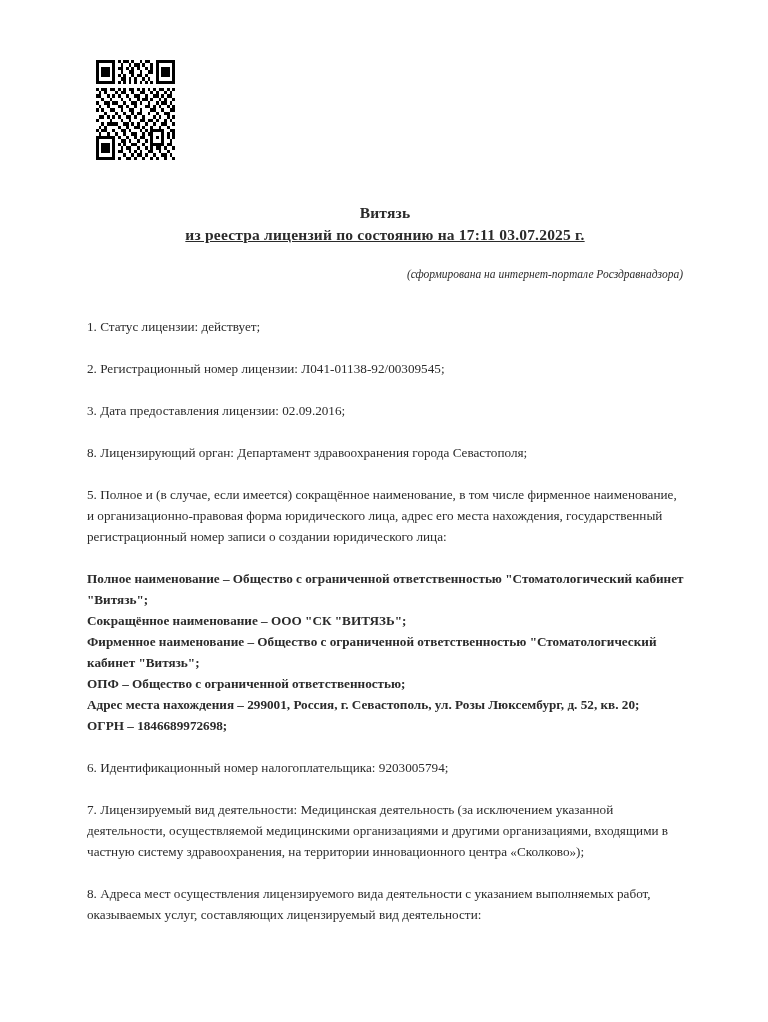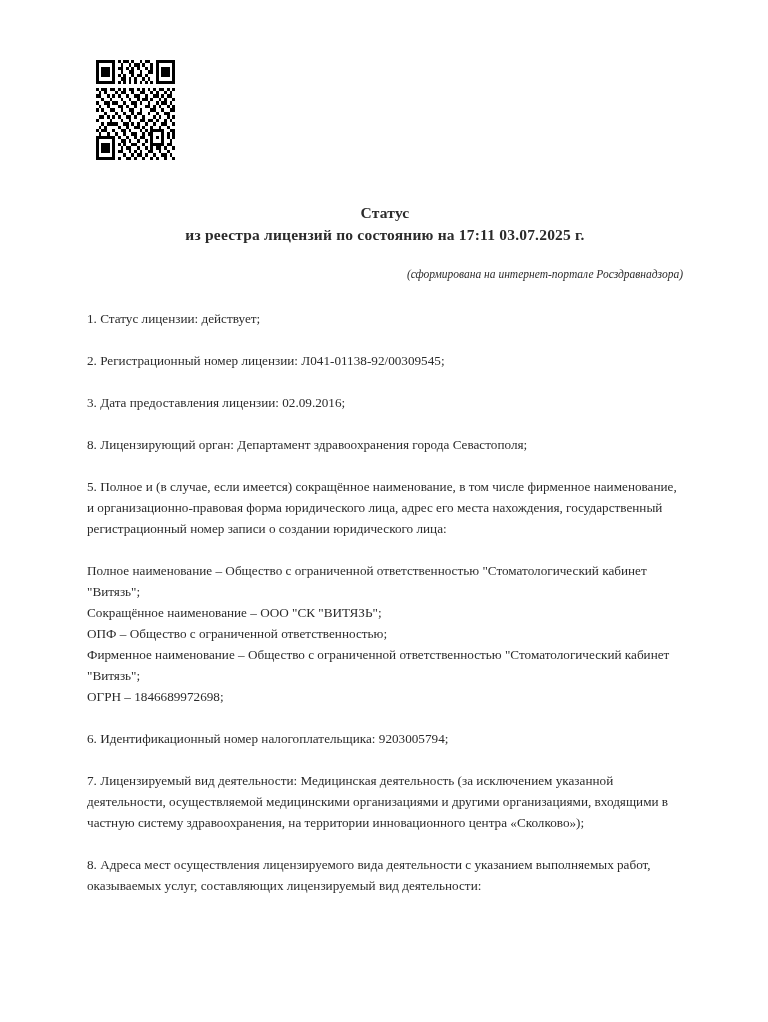--- a/index.html
+++ b/index.html
@@ -50,38 +50,39 @@
     font-size: 15.5px;
     line-height: 22px;
     letter-spacing: 0.2px;
   }
   .title-line-2 {
     font-weight: bold;
     font-size: 15.5px;
     line-height: 22px;
     letter-spacing: 0.2px;
     white-space: nowrap;
+    text-decoration: underline;
   }
 
   .subtitle {
     position: absolute;
     left: 87px;
     top: 266px;
     width: 596px;
     text-align: right;
     font-size: 11.5px;
     line-height: 16px;
     font-style: italic;
   }
 
   
   .body-col {
     position: absolute;
     left: 87px;
-    top: 308px;
+    top: 316px;
     width: 598px;
   }
 
   .para {
     font-size: 13.2px;
     line-height: 21px;
     text-align: left;
     margin: 0 0 21px 0;
   }
   .para.tight {
@@ -90,20 +91,21 @@
 
   .detail-block {
     font-size: 13.2px;
     line-height: 21px;
     margin: 0 0 21px 0;
   }
   .detail-line {
     font-size: 13.2px;
     line-height: 21px;
     white-space: normal;
+    font-weight: bold;
   }
 </style>
 </head>
 <body>
 
 <div class="page">
 
   <div class="qr-wrap">
     <svg viewBox="0 0 29 29" shape-rendering="crispEdges" preserveAspectRatio="none">
       <rect width="29" height="29" fill="#ffffff"></rect>
@@ -356,39 +358,40 @@
           <rect x="17" y="28" width="1" height="1"></rect>
         <rect x="20" y="28" width="1" height="1"></rect>
           <rect x="22" y="28" width="1" height="1"></rect>
         <rect x="25" y="28" width="1" height="1"></rect>
           <rect x="28" y="28" width="1" height="1"></rect>
       </g>
     </svg>
   </div>
 
   <div class="title-block">
-    <div class="title-line-1">Статус</div>
+    <div class="title-line-1">Витязь</div>
     <div class="title-line-2">из реестра лицензий по состоянию на 17:11 03.07.2025 г.</div>
   </div>
 
   <div class="subtitle">(сформирована на интернет-портале Росздравнадзора)</div>
 
   <div class="body-col">
 
     <p class="para">1. Статус лицензии: действует;</p>
     <p class="para">2. Регистрационный номер лицензии: Л041-01138-92/00309545;</p>
     <p class="para">3. Дата предоставления лицензии: 02.09.2016;</p>
     <p class="para">8. Лицензирующий орган: Департамент здравоохранения города Севастополя;</p>
     <p class="para">5. Полное и (в случае, если имеется) сокращённое наименование, в том числе фирменное наименование, и организационно-правовая форма юридического лица, адрес его места нахождения, государственный регистрационный номер записи о создании юридического лица:</p>
 
     <div class="detail-block">
       <div class="detail-line">Полное наименование – Общество с ограниченной ответственностью "Стоматологический кабинет "Витязь";</div>
       <div class="detail-line">Сокращённое наименование – ООО "СК "ВИТЯЗЬ";</div>
+      <div class="detail-line">Фирменное наименование – Общество с ограниченной ответственностью "Стоматологический кабинет "Витязь";</div>
       <div class="detail-line">ОПФ – Общество с ограниченной ответственностью;</div>
-      <div class="detail-line">Фирменное наименование – Общество с ограниченной ответственностью "Стоматологический кабинет "Витязь";</div>
+      <div class="detail-line">Адрес места нахождения – 299001, Россия, г. Севастополь, ул. Розы Люксембург, д. 52, кв. 20;</div>
       <div class="detail-line">ОГРН – 1846689972698;</div>
     </div>
 
     <p class="para">6. Идентификационный номер налогоплательщика: 9203005794;</p>
     <p class="para">7. Лицензируемый вид деятельности: Медицинская деятельность (за исключением указанной деятельности, осуществляемой медицинскими организациями и другими организациями, входящими в частную систему здравоохранения, на территории инновационного центра «Сколково»);</p>
     <p class="para tight">8. Адреса мест осуществления лицензируемого вида деятельности с указанием выполняемых работ, оказываемых услуг, составляющих лицензируемый вид деятельности:</p>
 
   </div>
 
 </div>

